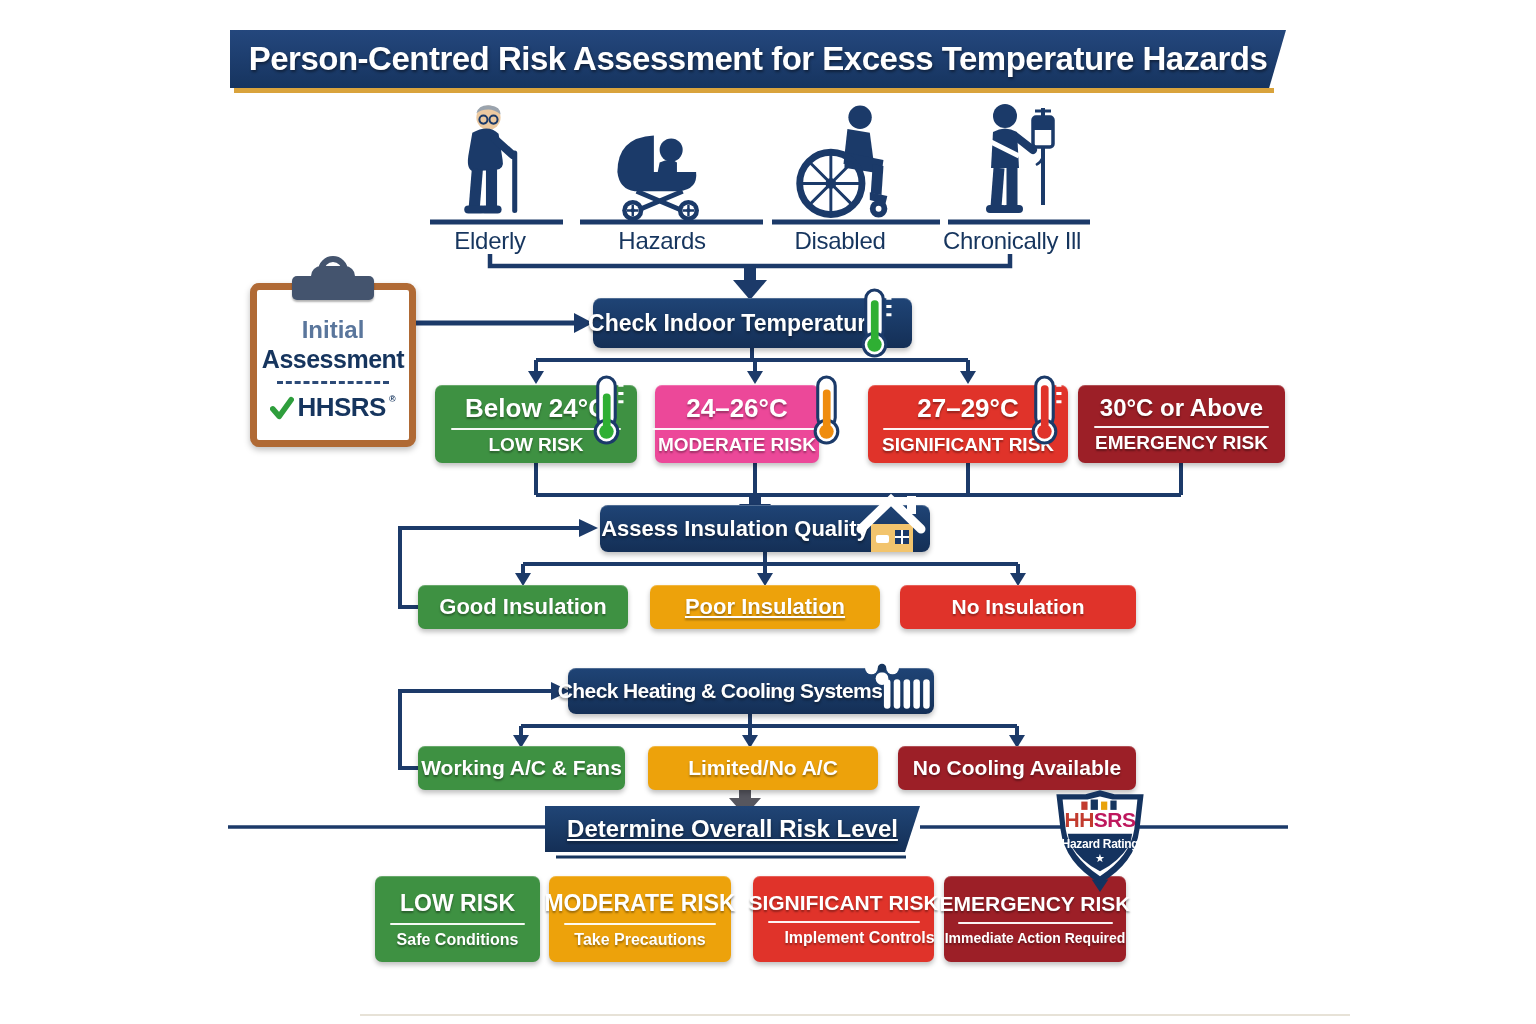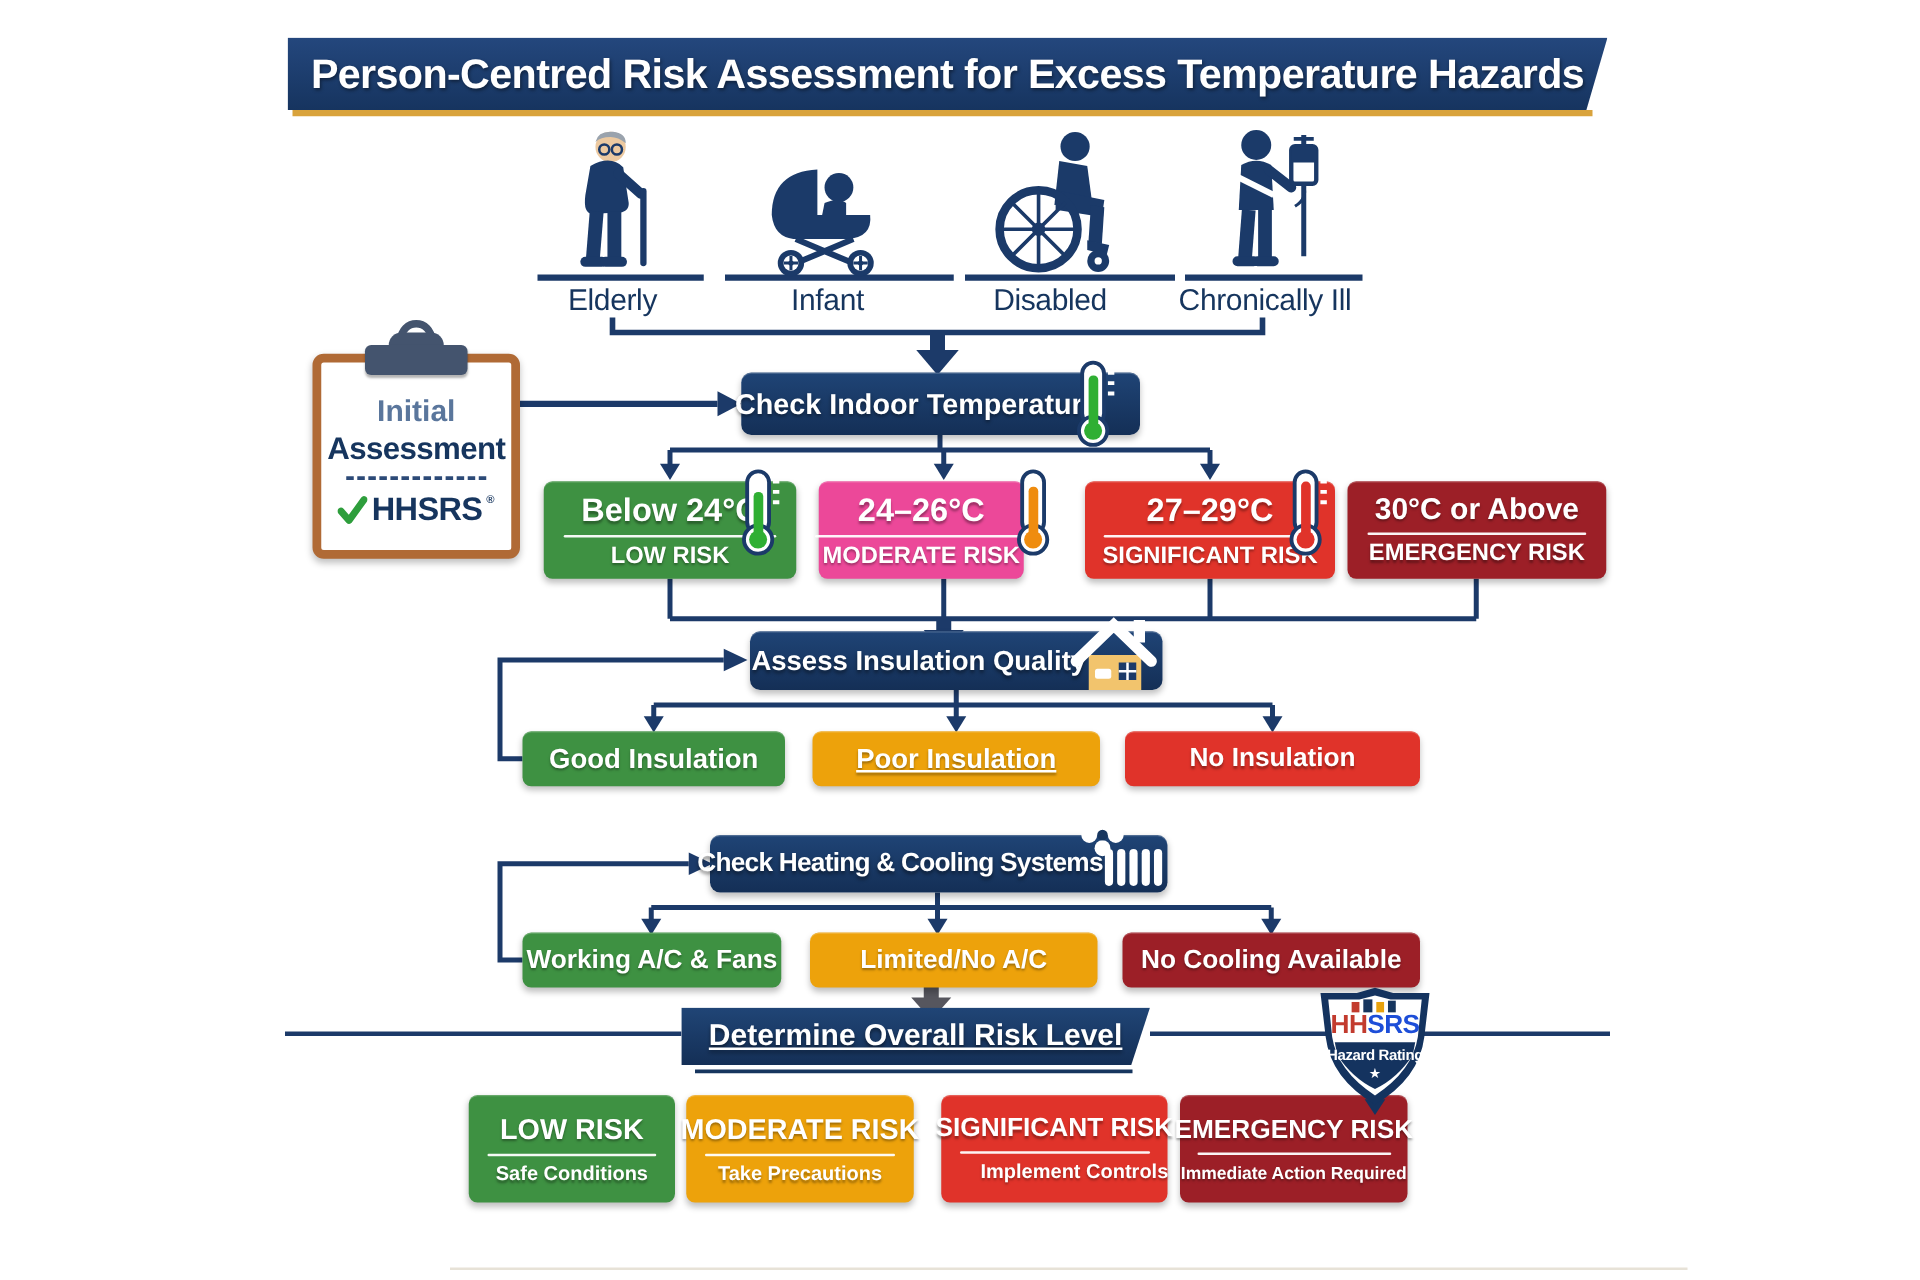--- a/index.html
+++ b/index.html
@@ -47,21 +47,21 @@
   
   .det-banner{left:545px;top:806px;width:375px;height:46px;
     background:linear-gradient(180deg,#204576,#142f56);
     clip-path:polygon(0 0,100% 0,96% 100%,0 100%);
     display:flex;align-items:center;justify-content:center;}
   
   .badge{left:1046px;top:788px;width:108px;height:104px;z-index:6;}
   .badge .btxt{position:absolute;width:100%;text-align:center;font-weight:800;}
   .badge-hhsrs{top:20px;font-size:21px;letter-spacing:-0.5px;}
   .badge-hh{color:#c23b2e;}
-  .badge-srs{color:#1d4ed8;}
+  .badge-srs{color:#be185d;}
   .badge-sub{top:49px;font-size:12px;color:#fff;letter-spacing:-0.3px;}
   .badge-star{top:64px;font-size:11px;color:#fff;}
   .faint-line{left:360px;top:1014px;width:990px;height:2px;background:#ddd6c6;opacity:.7;}
 </style>
 </head>
 <body>
 
 <svg class="layer" width="1536" height="1024" viewBox="0 0 1536 1024">
   <g stroke="#1c3a69" stroke-width="5" fill="none">
 
@@ -205,21 +205,21 @@
   <path d="M70,9 H86" stroke="#1b3a69" stroke-width="3"></path>
   <rect x="68" y="15" width="20" height="30" rx="3" fill="#fff" stroke="#1b3a69" stroke-width="3.5"></rect>
   <path d="M68,15 h20 v13 h-20 z" fill="#1b3a69"></path>
   <path d="M78,47 Q81,57 71,63" stroke="#1b3a69" stroke-width="2.5" fill="none"></path>
 </svg>
 
 <div class="abs plabel" style="left:410px;width:160px;">
     <span>Elderly</span>
   </div>
 <div class="abs plabel" style="left:582px;width:160px;">
-    <span>Infant</span>
+    <span>Hazards</span>
   </div>
 <div class="abs plabel" style="left:760px;width:160px;">
     <span>Disabled</span>
   </div>
 <div class="abs plabel" style="left:912px;width:200px;">
     <span>Chronically Ill</span>
   </div>
 
 <div class="abs clipboard">
   <div class="clip-ring"></div>

